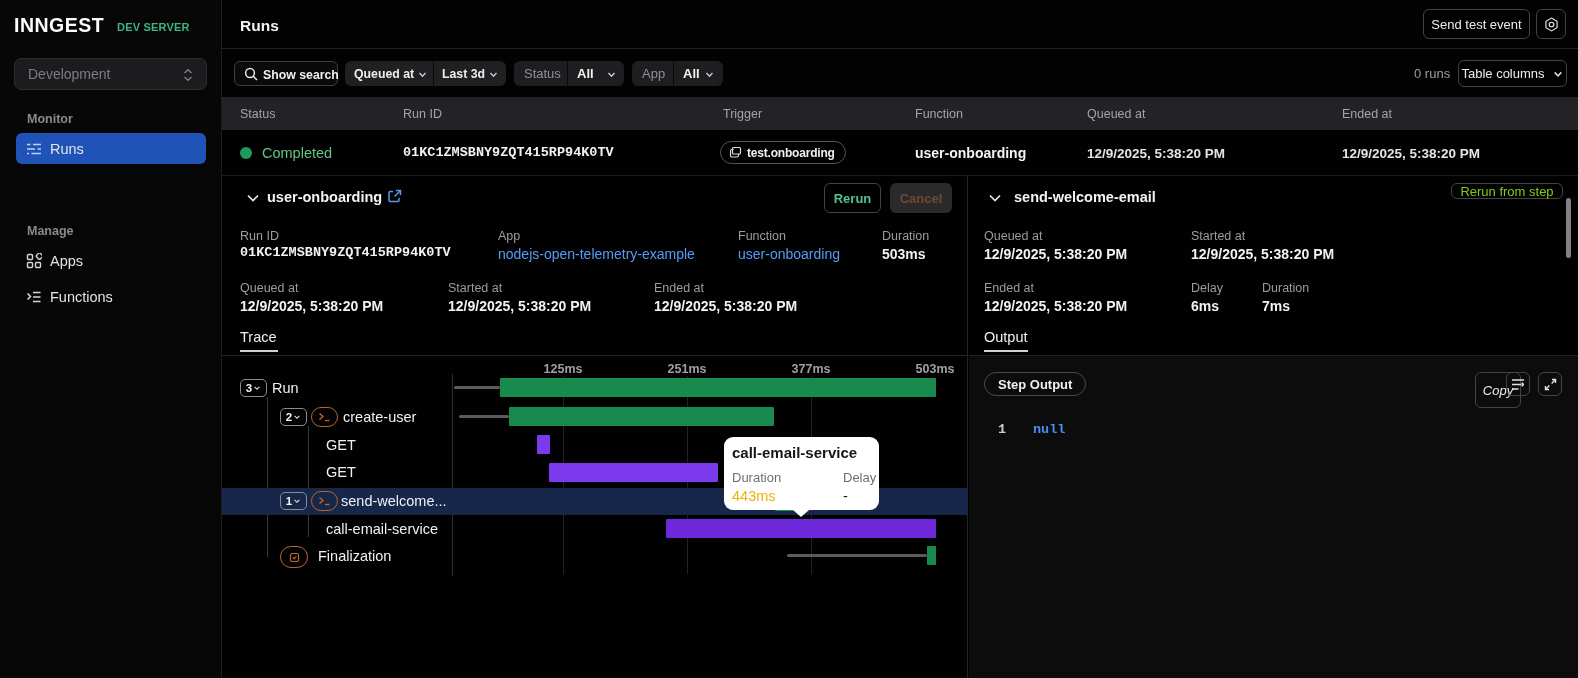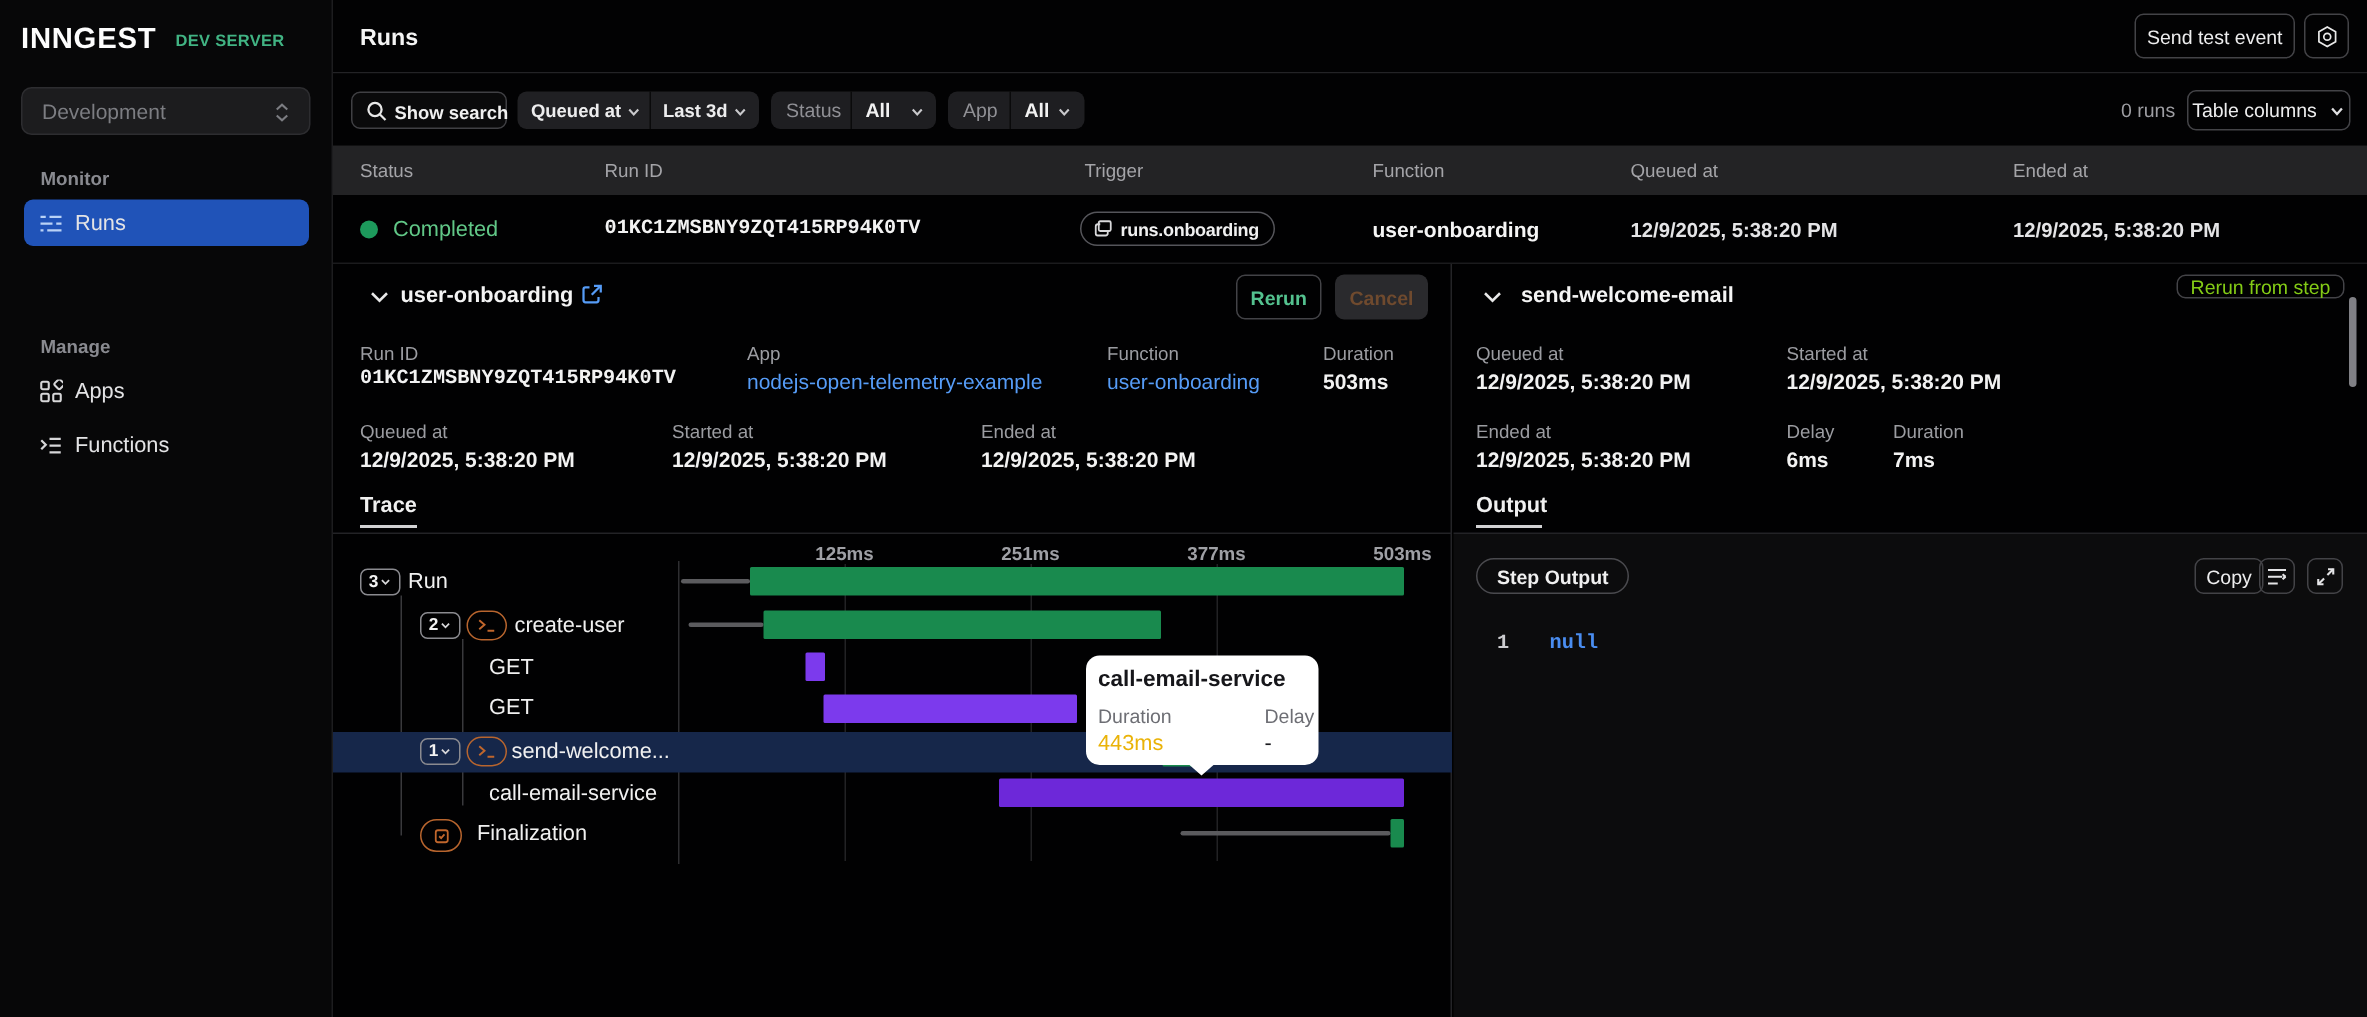--- a/index.html
+++ b/index.html
@@ -31,21 +31,21 @@
   .seg span { position:absolute; }
 
   
   #thead { position:absolute; left:222px; top:97px; width:1356px; height:33px; background:#232325; }
   .th { position:absolute; top:10px; font-size:12.5px; color:#a4a4a8; }
   #trow { position:absolute; left:222px; top:130px; width:1356px; height:46px; background:#010102; border-bottom:1px solid #1b1b1d; }
 
   
   #lpanel { position:absolute; left:222px; top:176px; width:746px; height:502px; background:#010102; border-right:1px solid #242427; }
   #rpanel { position:absolute; left:969px; top:176px; width:609px; height:502px; background:#010102; }
-  .tab { position:absolute; font-size:14.5px; color:#f0f0f0;font-weight:bold; }
+  .tab { position:absolute; font-size:14.5px; color:#f0f0f0; }
   .tabline { position:absolute; height:2px; background:#d2d2d4; }
   .hdivider { position:absolute; height:1px; background:#232326; }
 
   
   .bar { position:absolute; height:19px; border-radius:1px; }
   .qline { position:absolute; height:3px; background:#5b5b5e; border-radius:2px; }
   .gridv { position:absolute; width:1px; background:#222224; }
   .badge { position:absolute; width:27px; height:18px; border:1px solid #8b8b90; border-radius:5px; color:#f2f2f2; font-size:11.5px; font-weight:bold; display:flex; align-items:center; justify-content:center; gap:1px; }
   .stepicon { position:absolute; width:27px; height:20px; border:1px solid #b8652e; border-radius:10px; display:flex; align-items:center; justify-content:center; }
   .wlabel { position:absolute; font-size:14.5px; color:#f0f0f0; }
@@ -164,21 +164,21 @@
 <div id="trow">
   <div class="abs" style="left:18px; top:17px; width:12px; height:12px; border-radius:50%; background:#1d9a5c;"></div>
   <div class="abs" style="left:40px; top:15px; font-size:14.5px; color:#61c787;text-align:center;">Completed</div>
   <div class="abs mono" style="left:181px; top:15px; font-size:13.5px; font-weight:bold; color:#f2f2f2;">01KC1ZMSBNY9ZQT415RP94K0TV</div>
 
   <div class="abs" style="left:498px; top:11px; height:23px; border:1px solid #55555a; border-radius:12px; display:flex; align-items:center; padding:0 10px 0 8px; gap:5px;">
     <svg width="13" height="13" viewBox="0 0 13 13" fill="none" stroke="#d9d9db" stroke-width="1.2">
         <rect x="3.5" y="1.5" width="8" height="6.5" rx="1"></rect>
         <path d="M9.5 8v1.5c0 .8-.6 1.5-1.5 1.5H2.8c-.7 0-1.3-.6-1.3-1.3V5c0-.8.7-1.5 1.5-1.5H4.5"></path>
       </svg>
-    <span style="font-size:12px; font-weight:bold; letter-spacing:-0.2px; color:#f0f0f0;">runs.onboarding</span>
+    <span style="font-size:12px; font-weight:bold; letter-spacing:-0.2px; color:#f0f0f0;">test.onboarding</span>
   </div>
   <div class="abs" style="left:693px; top:15px; font-size:14px; font-weight:bold; color:#f5f5f5;">user-onboarding</div>
   <div class="abs" style="left:865px; top:16px; font-size:13.5px; font-weight:bold; color:#e4e4e6;">12/9/2025, 5:38:20 PM</div>
   <div class="abs" style="left:1120px; top:16px; font-size:13.5px; font-weight:bold; color:#e4e4e6;">12/9/2025, 5:38:20 PM</div>
 </div>
 
 <div id="lpanel">
 
   <svg class="abs" style="left:24px; top:15px" width="14" height="14" viewBox="0 0 14 14" fill="none" stroke="#e8e8e8" stroke-width="1.7">
       <path d="M2 4.5 7 9.5 12 4.5"></path>
@@ -303,21 +303,21 @@
   <div class="lbl abs" style="left:222px; top:105px">Delay</div>
   <div class="val abs" style="left:222px; top:122px">6ms</div>
   <div class="lbl abs" style="left:293px; top:105px">Duration</div>
   <div class="val abs" style="left:293px; top:122px">7ms</div>
 
   <div class="tab" style="left:15px; top:153px">Output</div>
   <div class="tabline" style="left:15px; top:174px; width:44px;"></div>
   <div class="hdivider" style="left:0; top:179px; width:609px;"></div>
 
   <div class="abs" style="left:15px; top:196px; height:24px; border:1px solid #4a4a4e; border-radius:13px; display:flex; align-items:center; padding:0 13px; font-size:13px; font-weight:bold; color:#f0f0f0;">Step Output</div>
-  <div class="btn" style="left:494px; top:196px; width:46px; height:24px;">Copy</div>
+  <div class="btn" style="left:506px; top:196px; width:46px; height:36px;font-style:italic;">Copy</div>
   <div class="btn" style="left:537px; top:196px; width:24px; height:24px;">
     <svg width="14" height="13" viewBox="0 0 14 13" fill="none" stroke="#e4e4e6" stroke-width="1.4">
         <path d="M1 2h12M1 6.5h9.5M1 11h6.5"></path>
         <path d="M12.7 6.5 10.7 4.8M12.7 6.5l-2 1.7"></path>
         <path d="M12.7 6.5h-1.5"></path>
       </svg>
   </div>
   <div class="btn" style="left:569px; top:196px; width:24px; height:24px;">
     <svg width="13" height="13" viewBox="0 0 13 13" fill="none" stroke="#e4e4e6" stroke-width="1.4">
         <path d="M8 1.5h3.5V5"></path>

